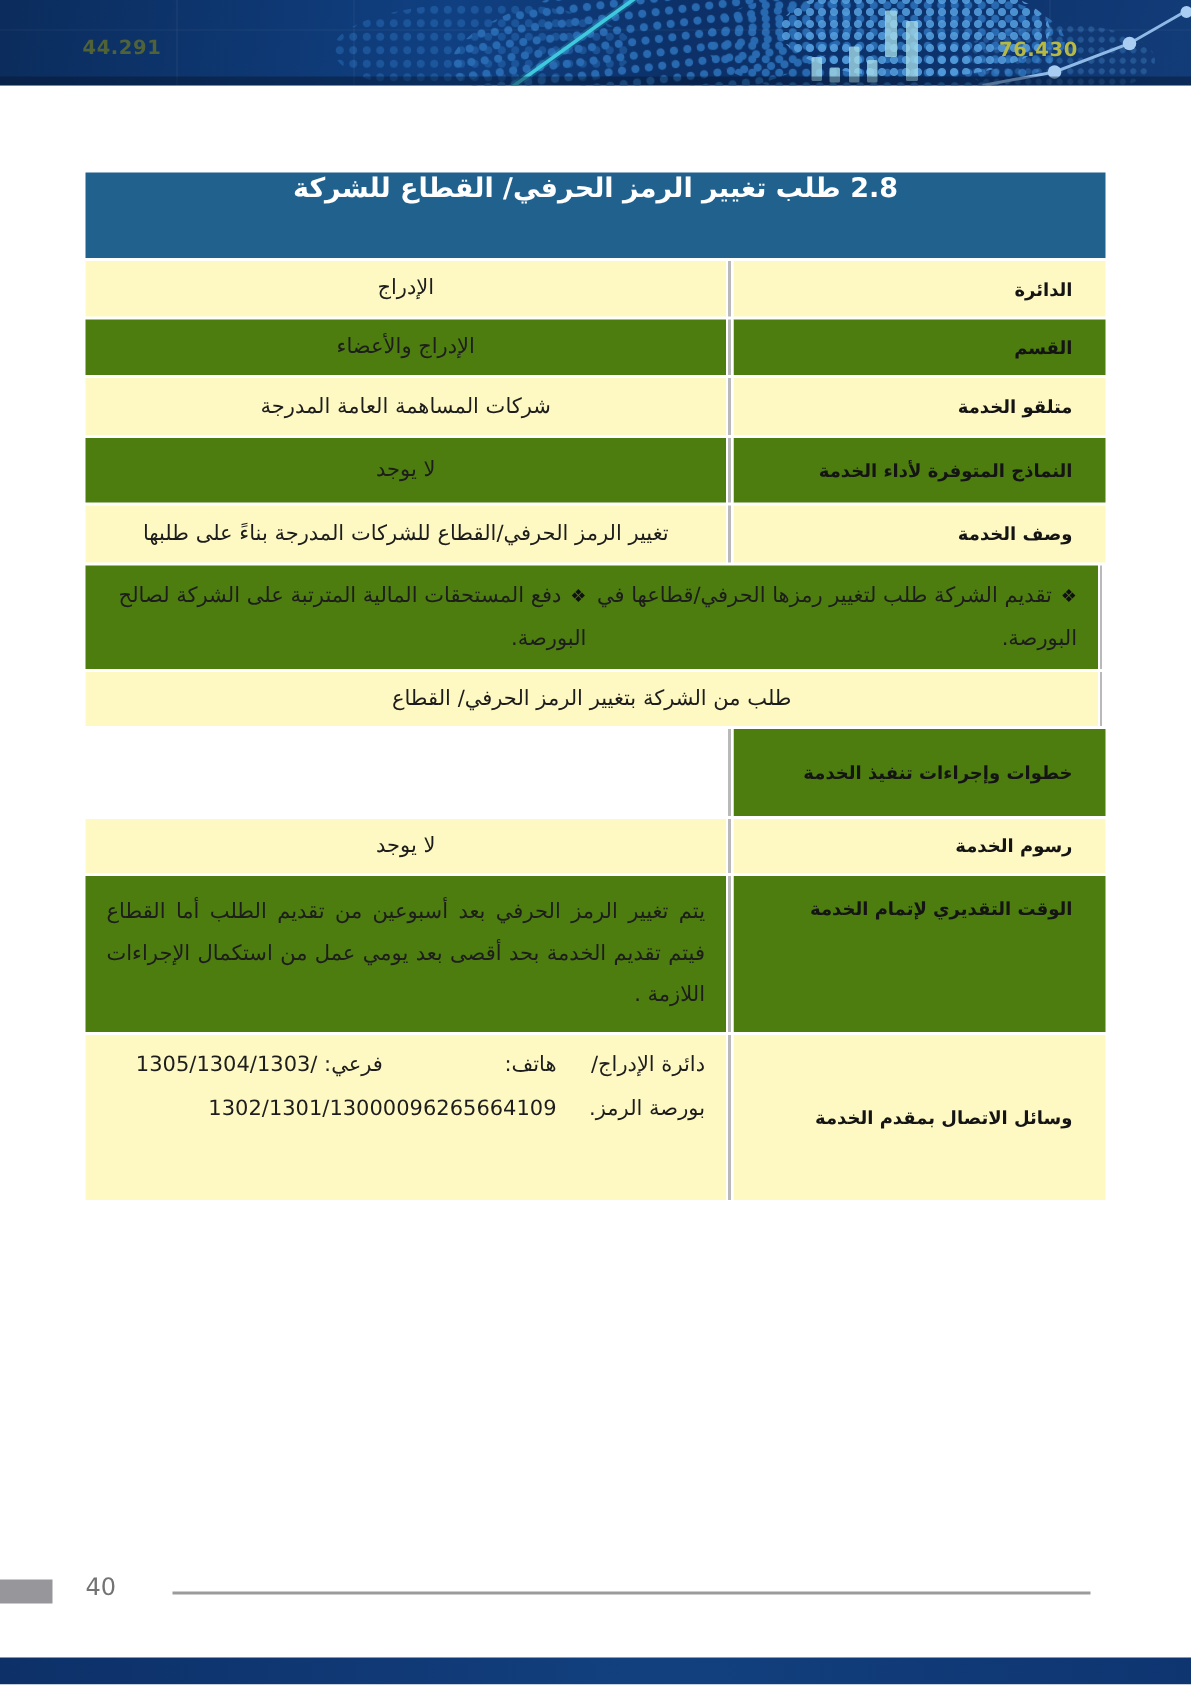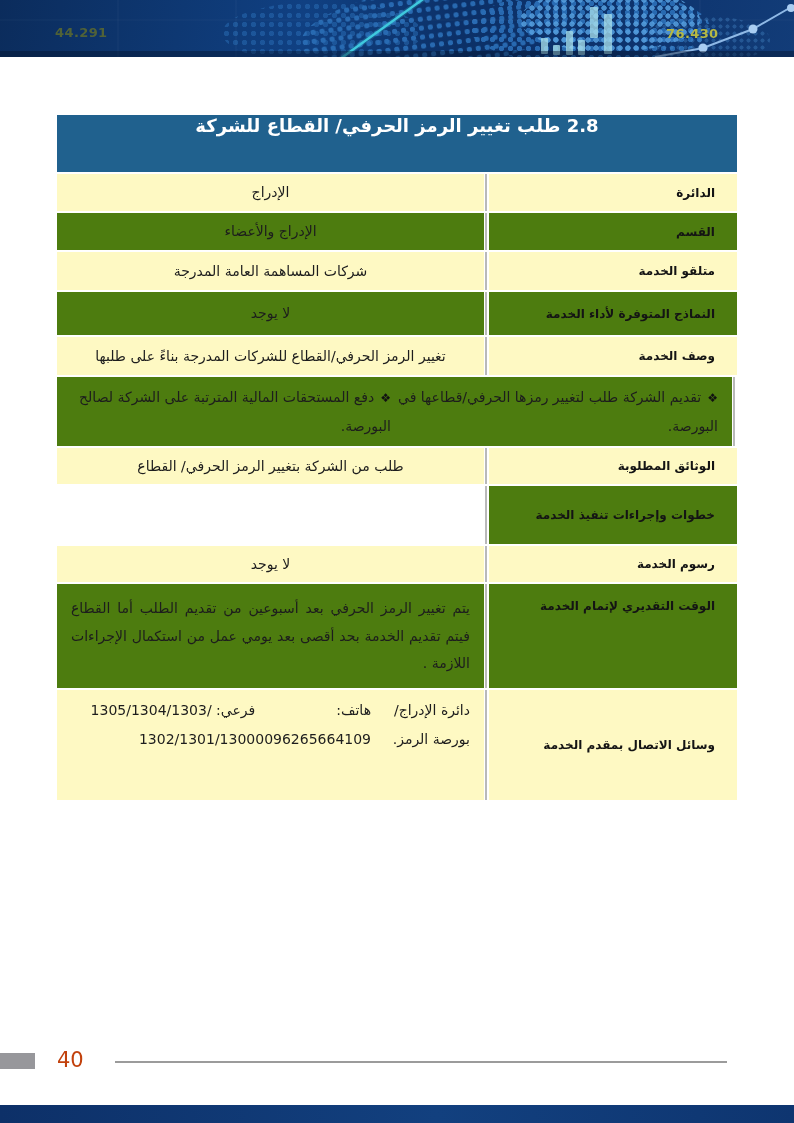--- a/index.html
+++ b/index.html
@@ -55,21 +55,21 @@
   .val.center { display:flex; align-items:center; justify-content:center; text-align:center; padding:5px 12px; line-height:1.6; }
   .val.list { display:flex; flex-direction:row; justify-content:center; padding:6px 14px; line-height:2.05; text-align:right; }
   .val.just { padding:11px 14px; line-height:1.95; text-align:justify; text-align-last:right; }
   .bullet { font-size:12px; margin-left:6px; color:#111; }
   .h37{min-height:37px}.h38{min-height:38px}.h43{min-height:43px}.h66{min-height:66px}
   .h36{min-height:36px}.h58{min-height:58px}.h90{min-height:90px}.h110{min-height:110px}
   .email { color:#5C5CD8; text-decoration:underline; cursor:pointer; }
 
   
   .footer-tab  { position:absolute; left:0; top:1053px; width:35px; height:16px; background:#97979B; }
-  .page-number { position:absolute; left:57px; top:1048px; font-size:21px; color:#c2410c; }
+  .page-number { position:absolute; left:57px; top:1048px; font-size:16px; color:#737373; }
   .footer-line { position:absolute; left:115px; top:1061px; width:612px; height:1.5px; background:#9B9B9B; }
   .bottom-bar  {
     position:absolute; left:0; bottom:0; width:794px; height:18px;
     background:linear-gradient(90deg,#0d3068 0%,#12407f 55%,#0e3570 100%);
   }
 </style>
 </head>
 <body>
 
 <div class="banner">
@@ -142,21 +142,20 @@
 
   <div class="row white">
     <div class="gutter"></div>
     <div class="cell val list h66">
       <div><span class="bullet">❖</span><span>تقديم الشركة طلب لتغيير رمزها الحرفي/قطاعها في البورصة.</span></div>
       <div><span class="bullet">❖</span><span>دفع المستحقات المالية المترتبة على الشركة لصالح البورصة.</span></div>
     </div>
   </div>
 
   <div class="row gray">
-    <div class="cell lbl h36">الوثائق المطلوبة</div>
     <div class="gutter"></div>
     <div class="cell val center h36">طلب من الشركة بتغيير الرمز الحرفي/ القطاع</div>
   </div>
 
   <div class="row white">
     <div class="cell lbl h58">خطوات وإجراءات تنفيذ الخدمة</div>
     <div class="gutter"></div>
   </div>
 
   <div class="row gray">

